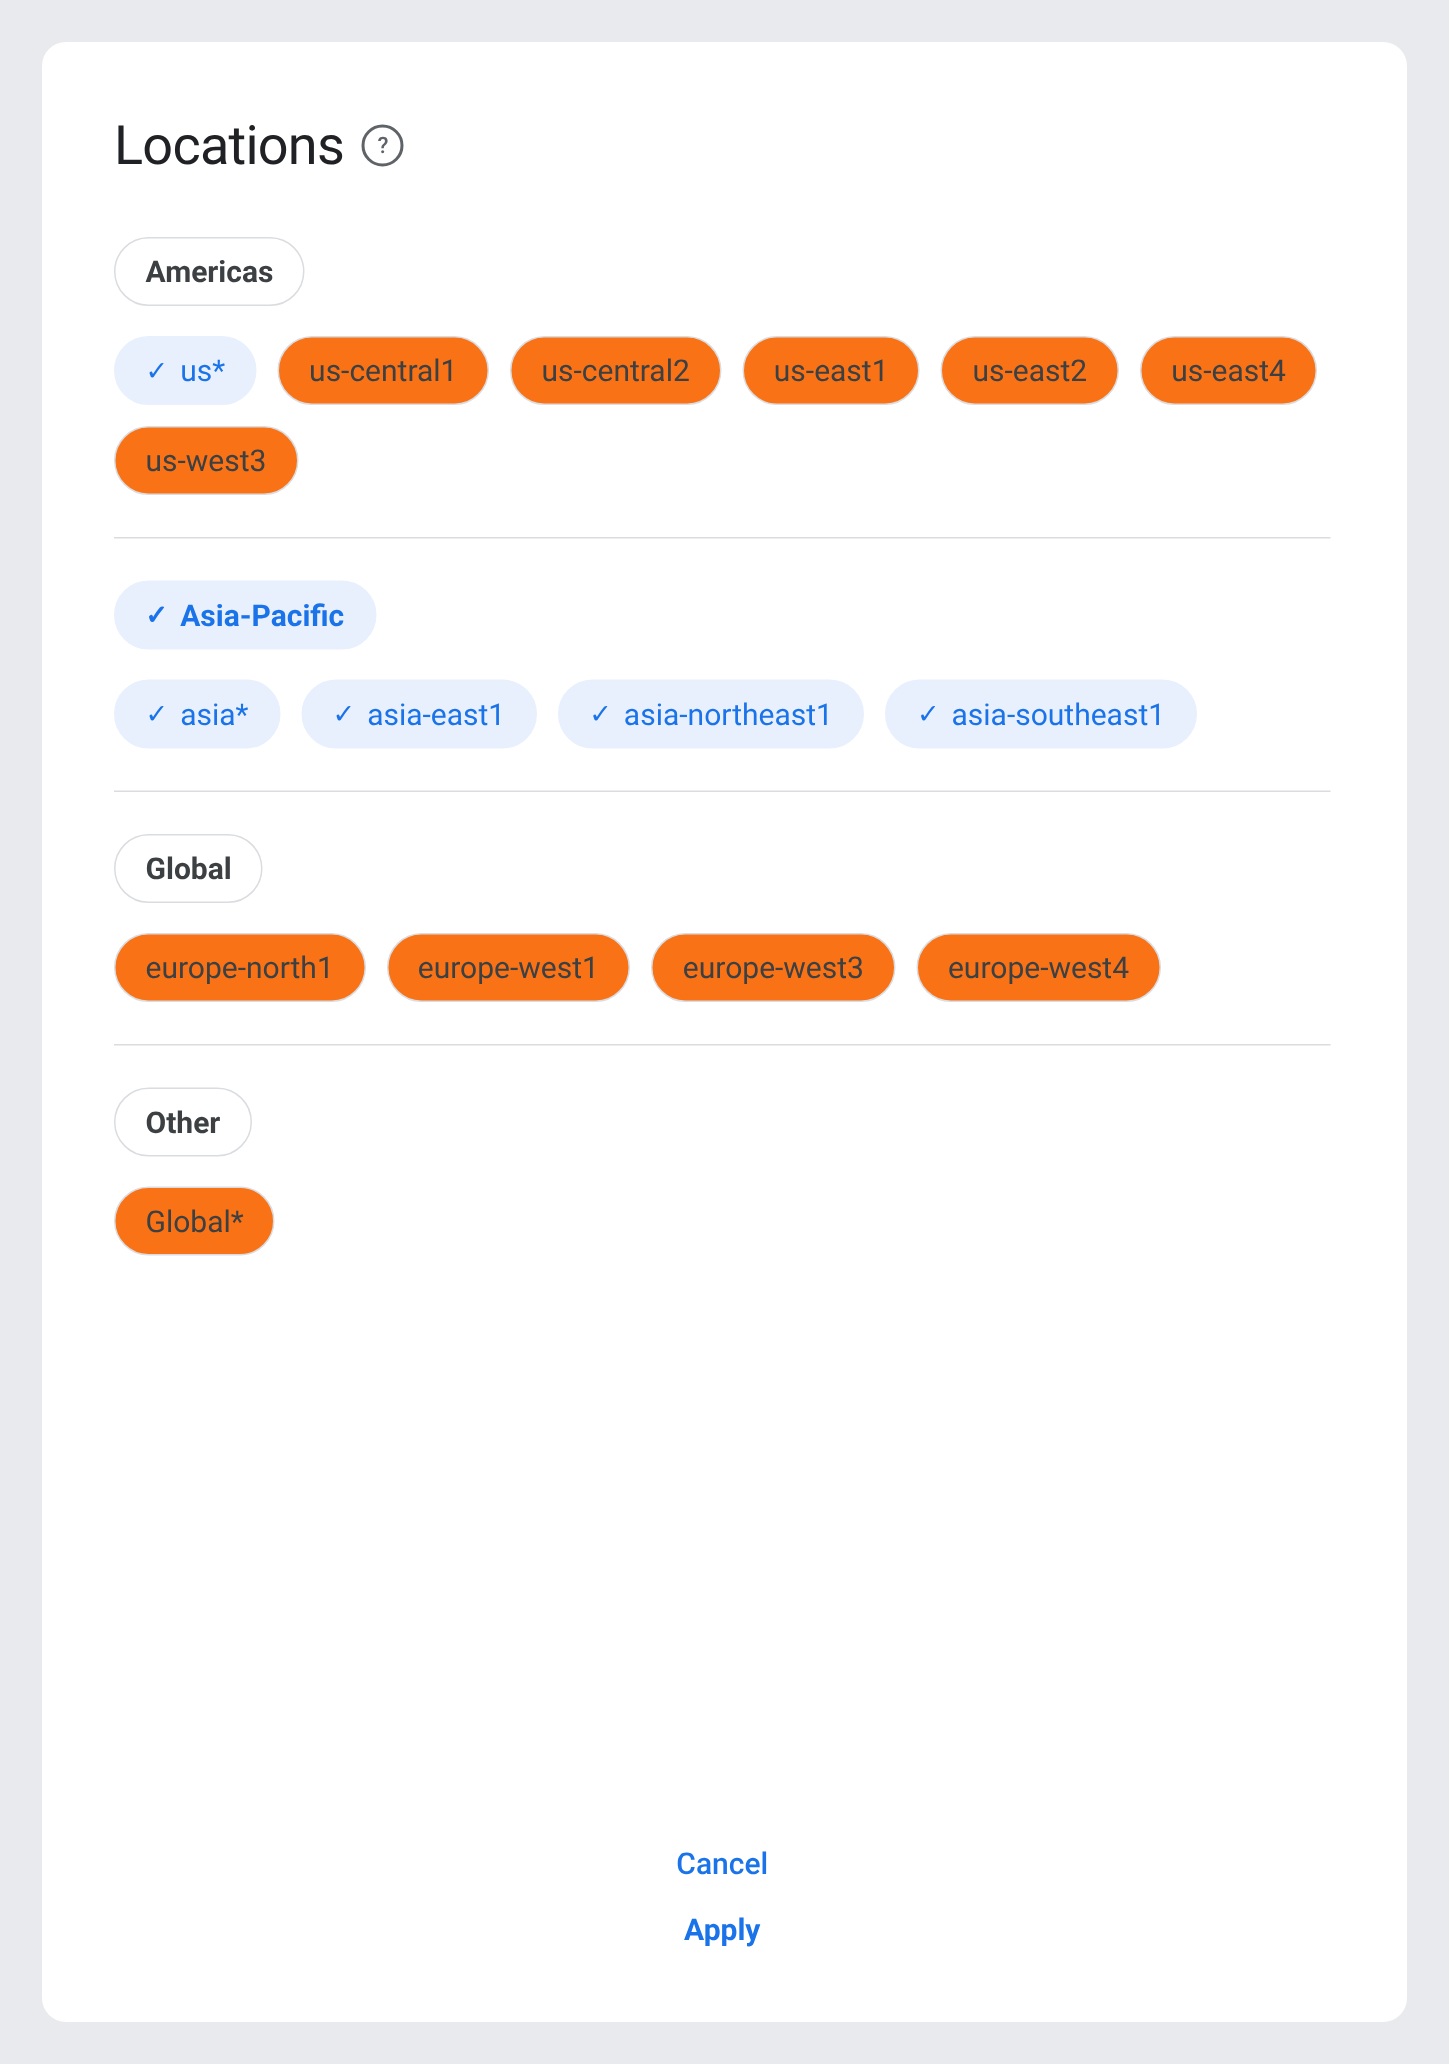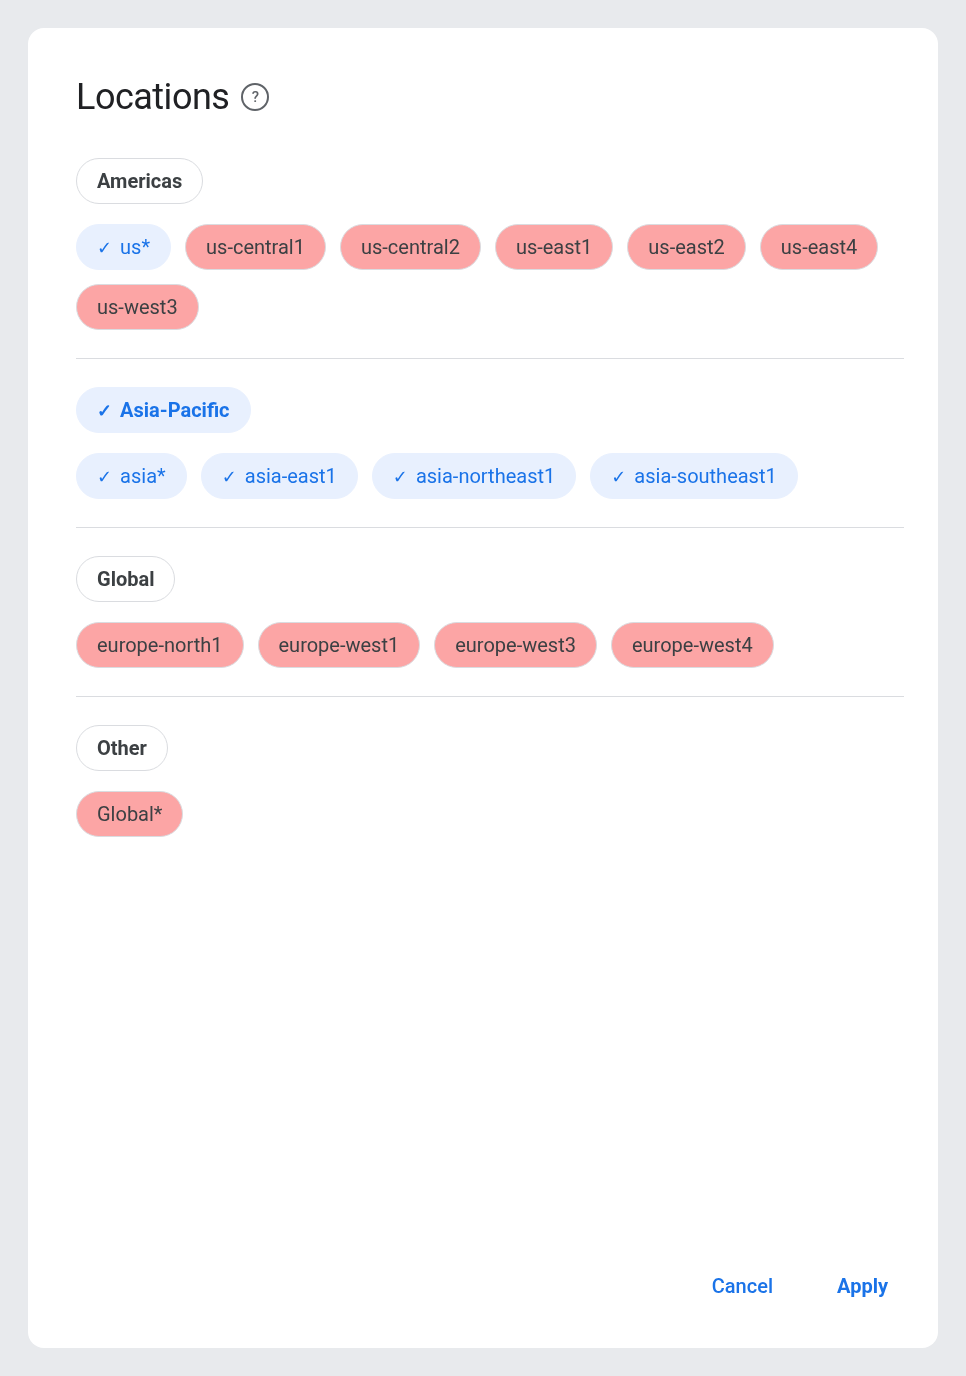--- a/index.html
+++ b/index.html
@@ -15,21 +15,21 @@
       align-items: center;
       min-height: 100vh;
       font-family: 'Google Sans', Roboto, Arial, sans-serif;
     }
 
     .dialog {
       background: #ffffff;
       border-radius: 16px;
       width: 910px;
       min-height: 1320px;
-      padding: 48px 34px 40px 48px;
+      padding: 48px 51px 40px 48px;
       display: flex;
       flex-direction: column;
       position: relative;
     }
 
     .dialog-header {
       display: flex;
       align-items: center;
       gap: 12px;
       margin-bottom: 40px;
@@ -103,43 +103,43 @@
     .chip {
       display: inline-flex;
       align-items: center;
       gap: 8px;
       padding: 10px 20px;
       border-radius: 50px;
       border: 1.5px solid #dadce0;
       font-size: 20px;
       color: #3c4043;
       cursor: pointer;
-      background: #fca5a5;
+      background: #f97316;
       font-weight: 400;
       white-space: nowrap;
     }
 
     .chip.selected {
       background: #e8f0fe;
       border-color: #e8f0fe;
       color: #1a73e8;
     }
 
     .chip .check {
       color: #1a73e8;
       font-size: 18px;
     }
 
     .dialog-footer {
       display: flex;
       justify-content: flex-end;
       align-items: center;
-      gap: 32px;
       margin-top: auto;
       padding-top: 32px;
+      flex-direction: column;
     }
 
     .btn-cancel {
       background: none;
       border: none;
       font-size: 20px;
       color: #1a73e8;
       cursor: pointer;
       font-family: inherit;
       font-weight: 500;

